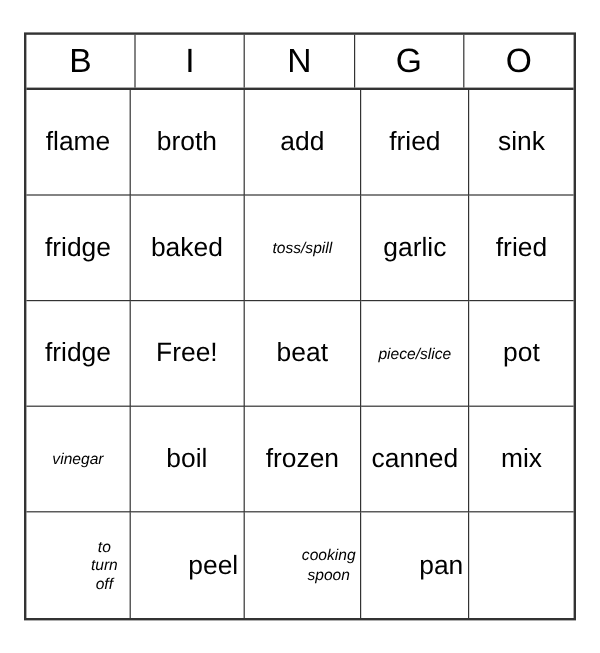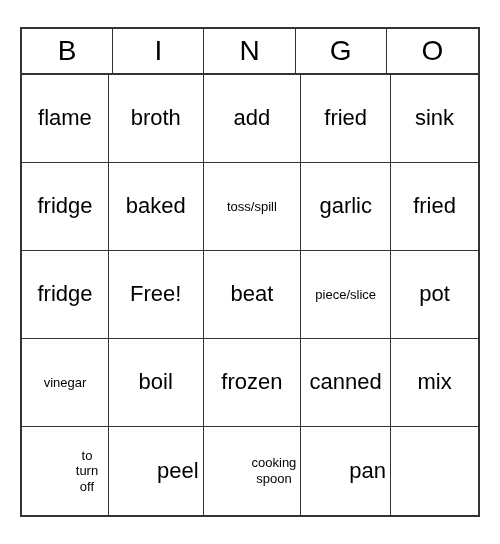--- a/index.html
+++ b/index.html
@@ -73,20 +73,21 @@
       font-size: 18px;
       line-height: 1.2;
     }
 
     .cell-text.large {
       font-size: 22px;
     }
 
     .cell-text.small {
       font-size: 13px;
+      font-style: italic;
     }
   </style>
 </head>
 <body>
 
 <div class="bingo-card">
   <div class="bingo-header">
   <div class="header-cell">B</div>
       <div class="header-cell">I</div>
       <div class="header-cell">N</div>

